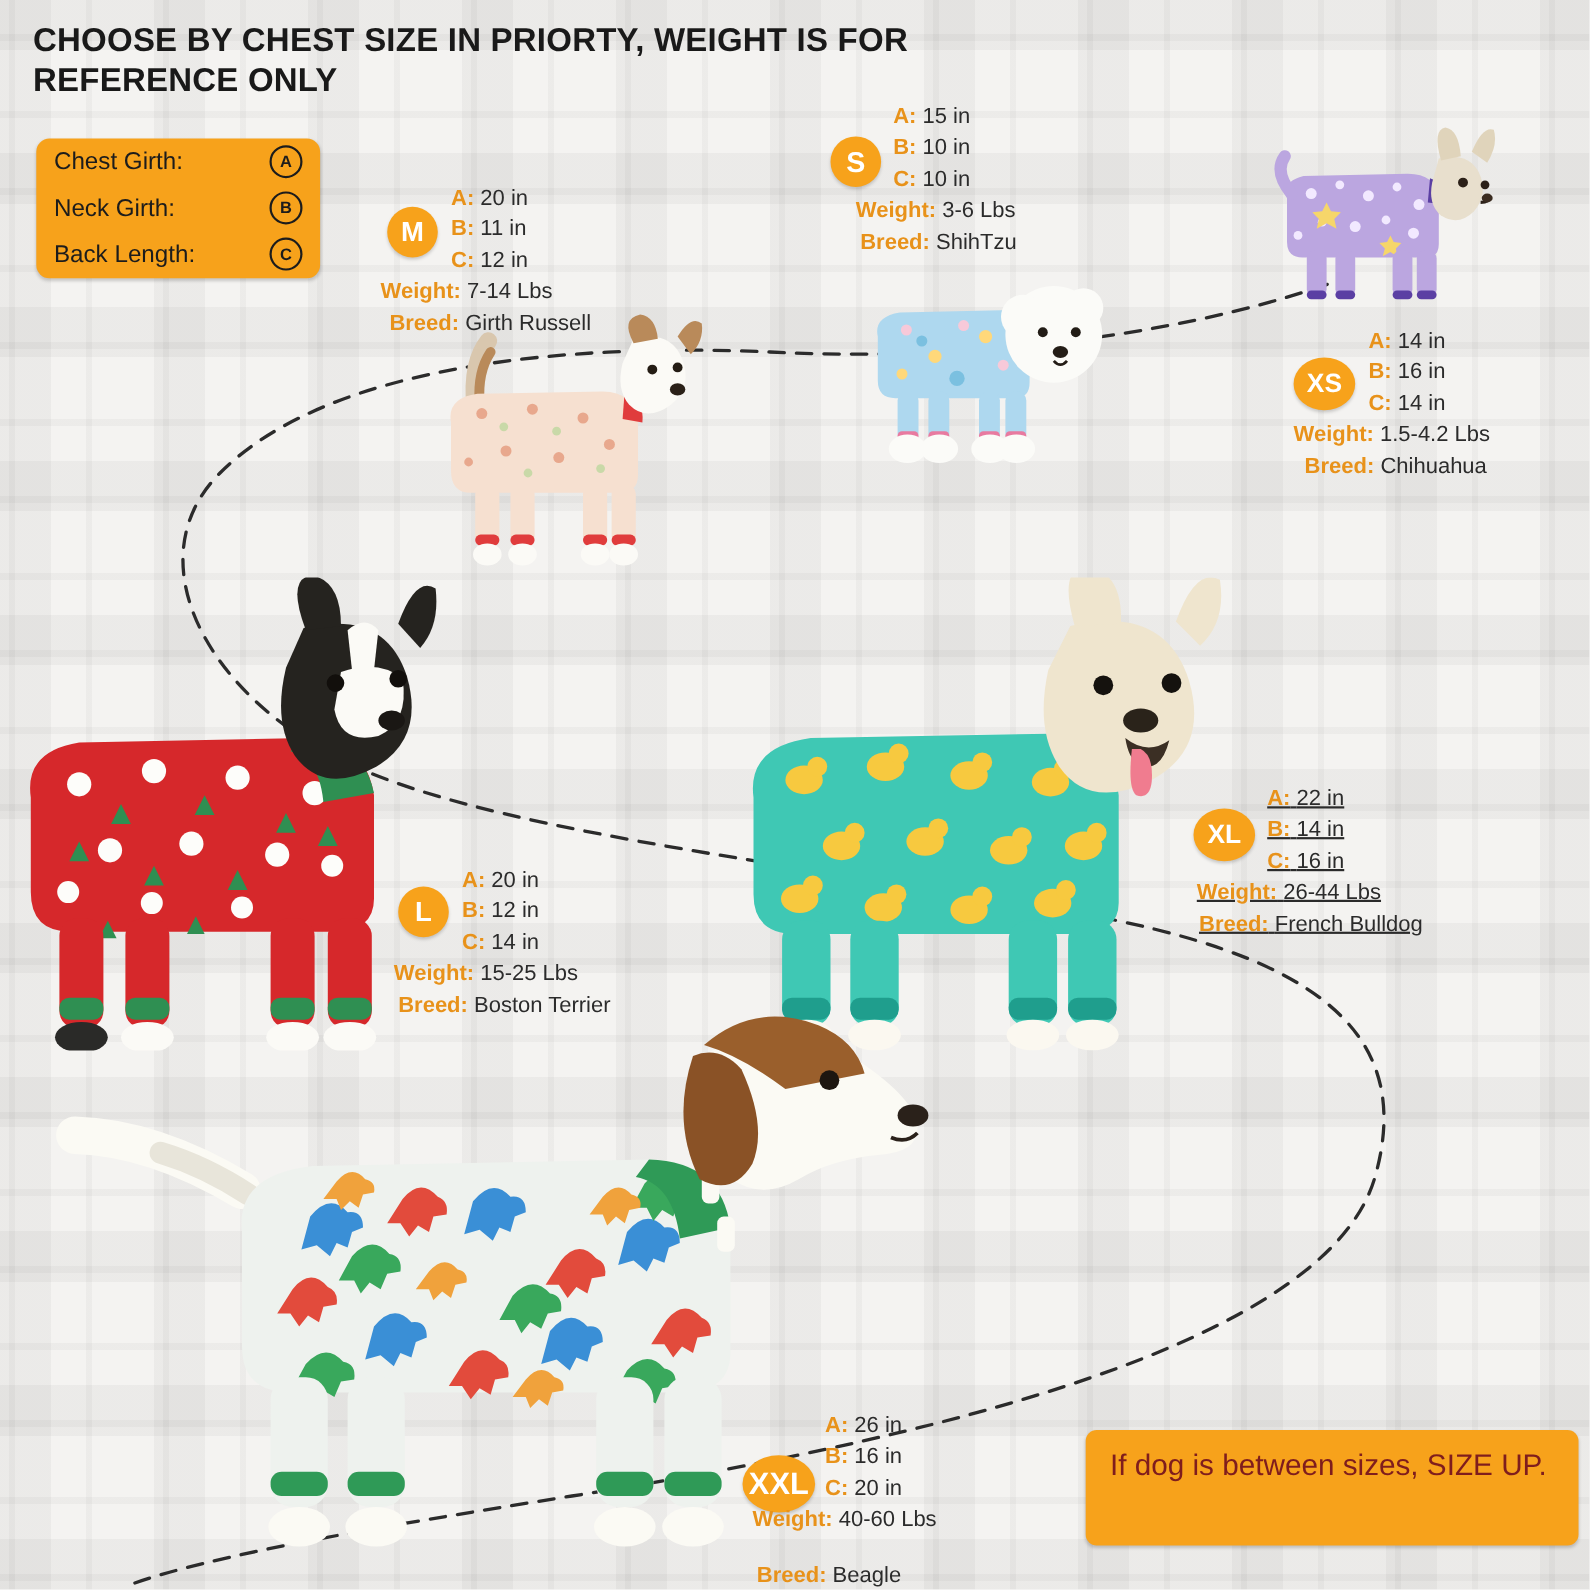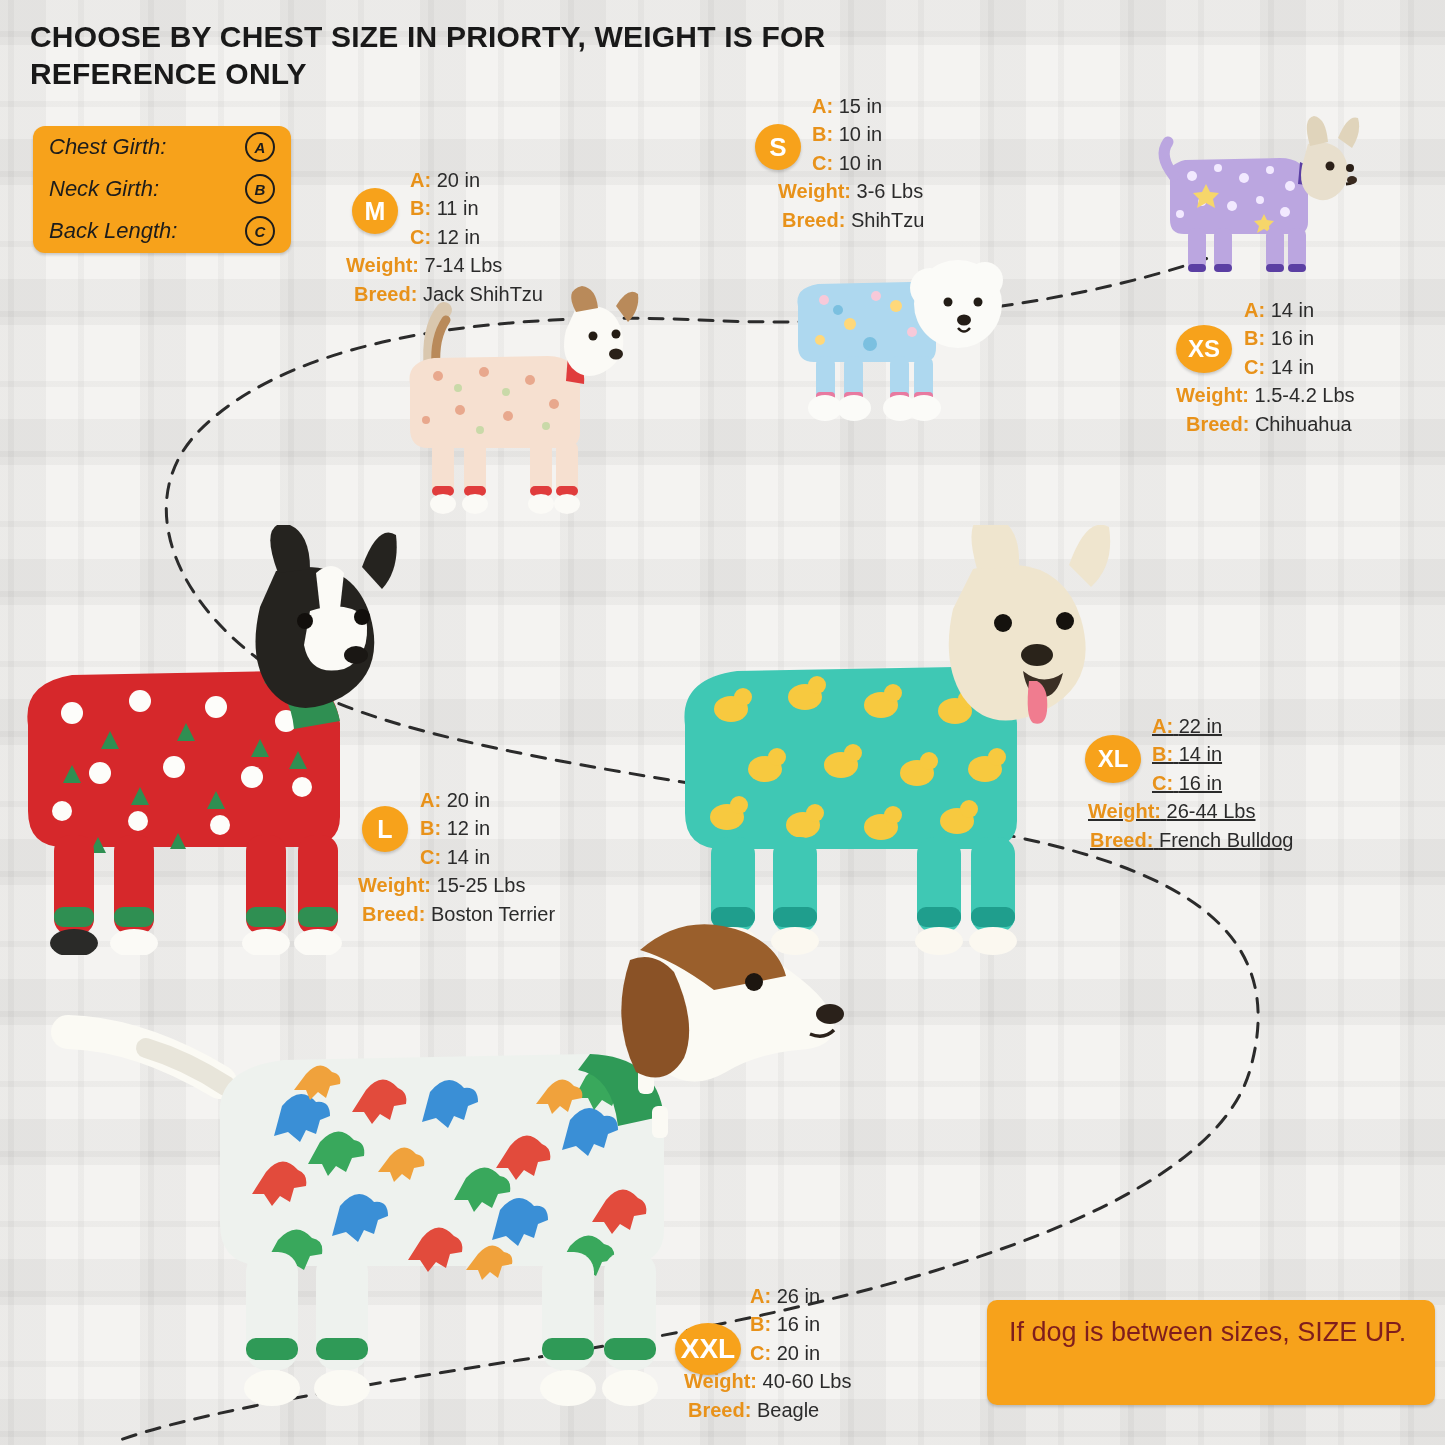--- a/index.html
+++ b/index.html
@@ -22,21 +22,20 @@
   .headline{
     position:absolute;left:30px;top:18px;width:800px;
     font-size:30px;font-weight:bold;color:#191919;line-height:1.24;
     letter-spacing:0.2px;
   }
   
   .legend{
     position:absolute;left:33px;top:126px;width:258px;height:127px;
     background:#F7A21B;border-radius:12px;
     box-shadow:0 2px 3px rgba(0,0,0,.18);
-    font-style:italic;
   }
   .legend-row{
     display:flex;align-items:center;justify-content:space-between;
     padding:0 16px;height:42px;font-size:22px;color:#1c1c1c;
   }
   .legend-row .lg-label{white-space:nowrap;}
   .badge-letter{
     width:26px;height:26px;border-radius:50%;
     border:2px solid #1c1c1c;color:#1c1c1c;background:transparent;
     font-size:15px;font-weight:bold;display:flex;align-items:center;justify-content:center;
@@ -113,21 +112,21 @@
   <div class="spec" style="left:410px;top:166px;">
     <span class="ln"><span class="k">A:</span>
       <span class="v">20 in</span></span>
     <span class="ln"><span class="k">B:</span>
       <span class="v">11 in</span></span>
     <span class="ln"><span class="k">C:</span>
       <span class="v">12 in</span></span>
     <span class="ln" style="margin-left:-64px;"><span class="k">Weight:</span>
       <span class="v">7-14 Lbs</span></span>
     <span class="ln" style="margin-left:-56px;"><span class="k">Breed:</span>
-      <span class="v">Jack ShihTzu</span></span>
+      <span class="v">Girth Russell</span></span>
   </div>
 
   <div class="size-badge" style="left:1176px;top:325px;width:56px;height:48px;border-radius:50%;font-size:24px;">XS</div>
   <div class="spec" style="left:1244px;top:296px;">
     <span class="ln"><span class="k">A:</span>
       <span class="v">14 in</span></span>
     <span class="ln"><span class="k">B:</span>
       <span class="v">16 in</span></span>
     <span class="ln"><span class="k">C:</span>
       <span class="v">14 in</span></span>
@@ -168,21 +167,21 @@
   <div class="size-badge" style="left:675px;top:1323px;width:66px;height:52px;font-size:28px;">XXL</div>
   <div class="spec" style="left:750px;top:1282px;">
     <span class="ln"><span class="k">A:</span>
       <span class="v">26 in</span></span>
     <span class="ln"><span class="k">B:</span>
       <span class="v">16 in</span></span>
     <span class="ln"><span class="k">C:</span>
       <span class="v">20 in</span></span>
     <span class="ln" style="margin-left:-66px;"><span class="k">Weight:</span>
       <span class="v">40-60 Lbs</span></span>
-    <span class="ln" style="margin-left:-62px;"><span class="k">Breed:</span>
+    <span class="ln" style="margin-left:-62px;margin-top:22px;"><span class="k">Breed:</span>
       <span class="v">Beagle</span></span>
   </div>
 
   <div class="dog" style="left:1140px;top:110px;">
     <svg width="220" height="180" viewBox="0 0 220 180">
 
       <path d="M30 70 Q 25 55 45 50 L140 48 Q 165 48 168 70 L168 112 Q 168 124 156 124 L44 124 Q 30 124 30 110 Z" fill="#bba6e0"></path>
 
       <g fill="#f2e9ff">
         <circle cx="52" cy="66" r="5"></circle>

